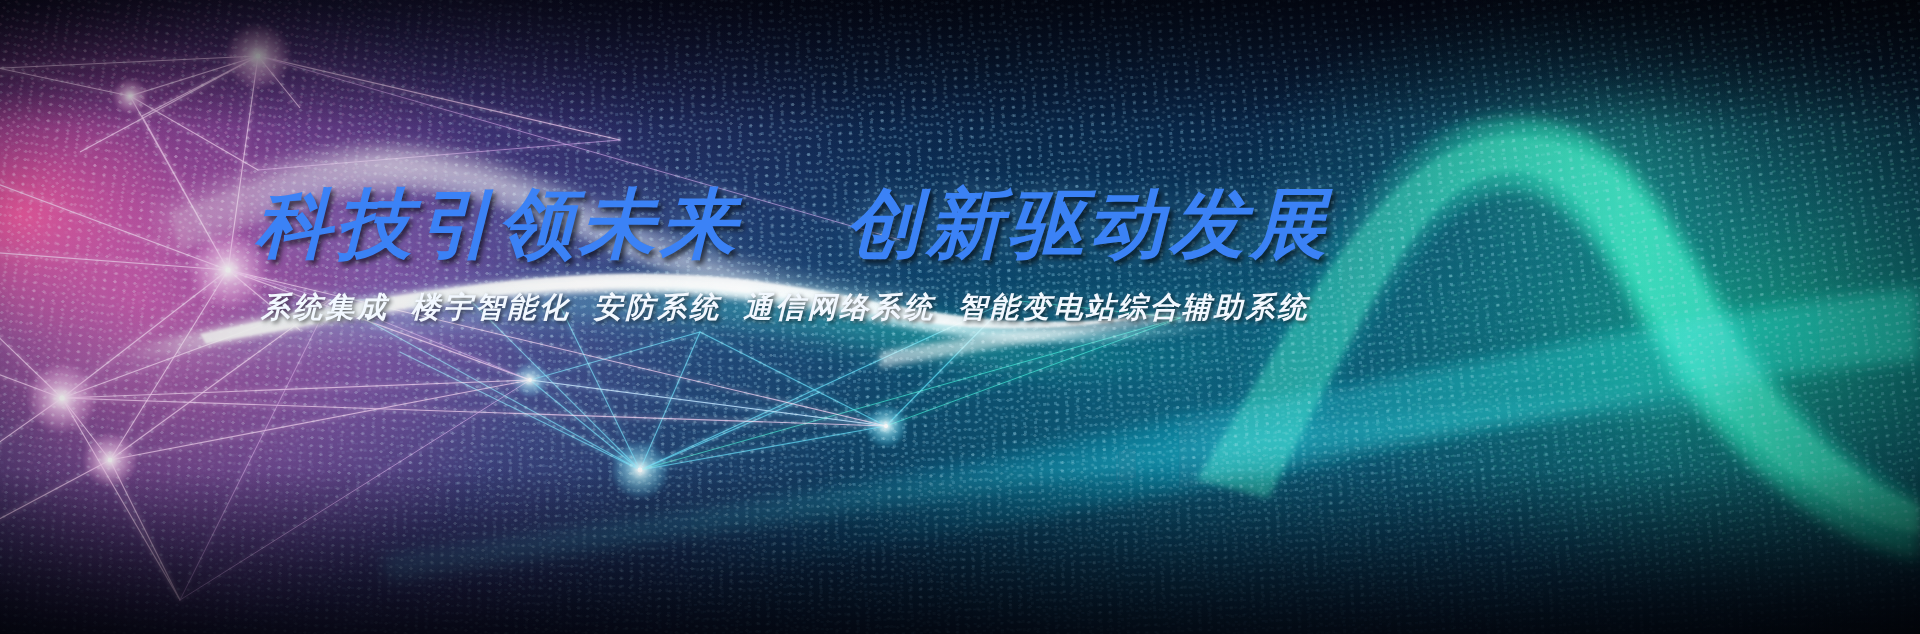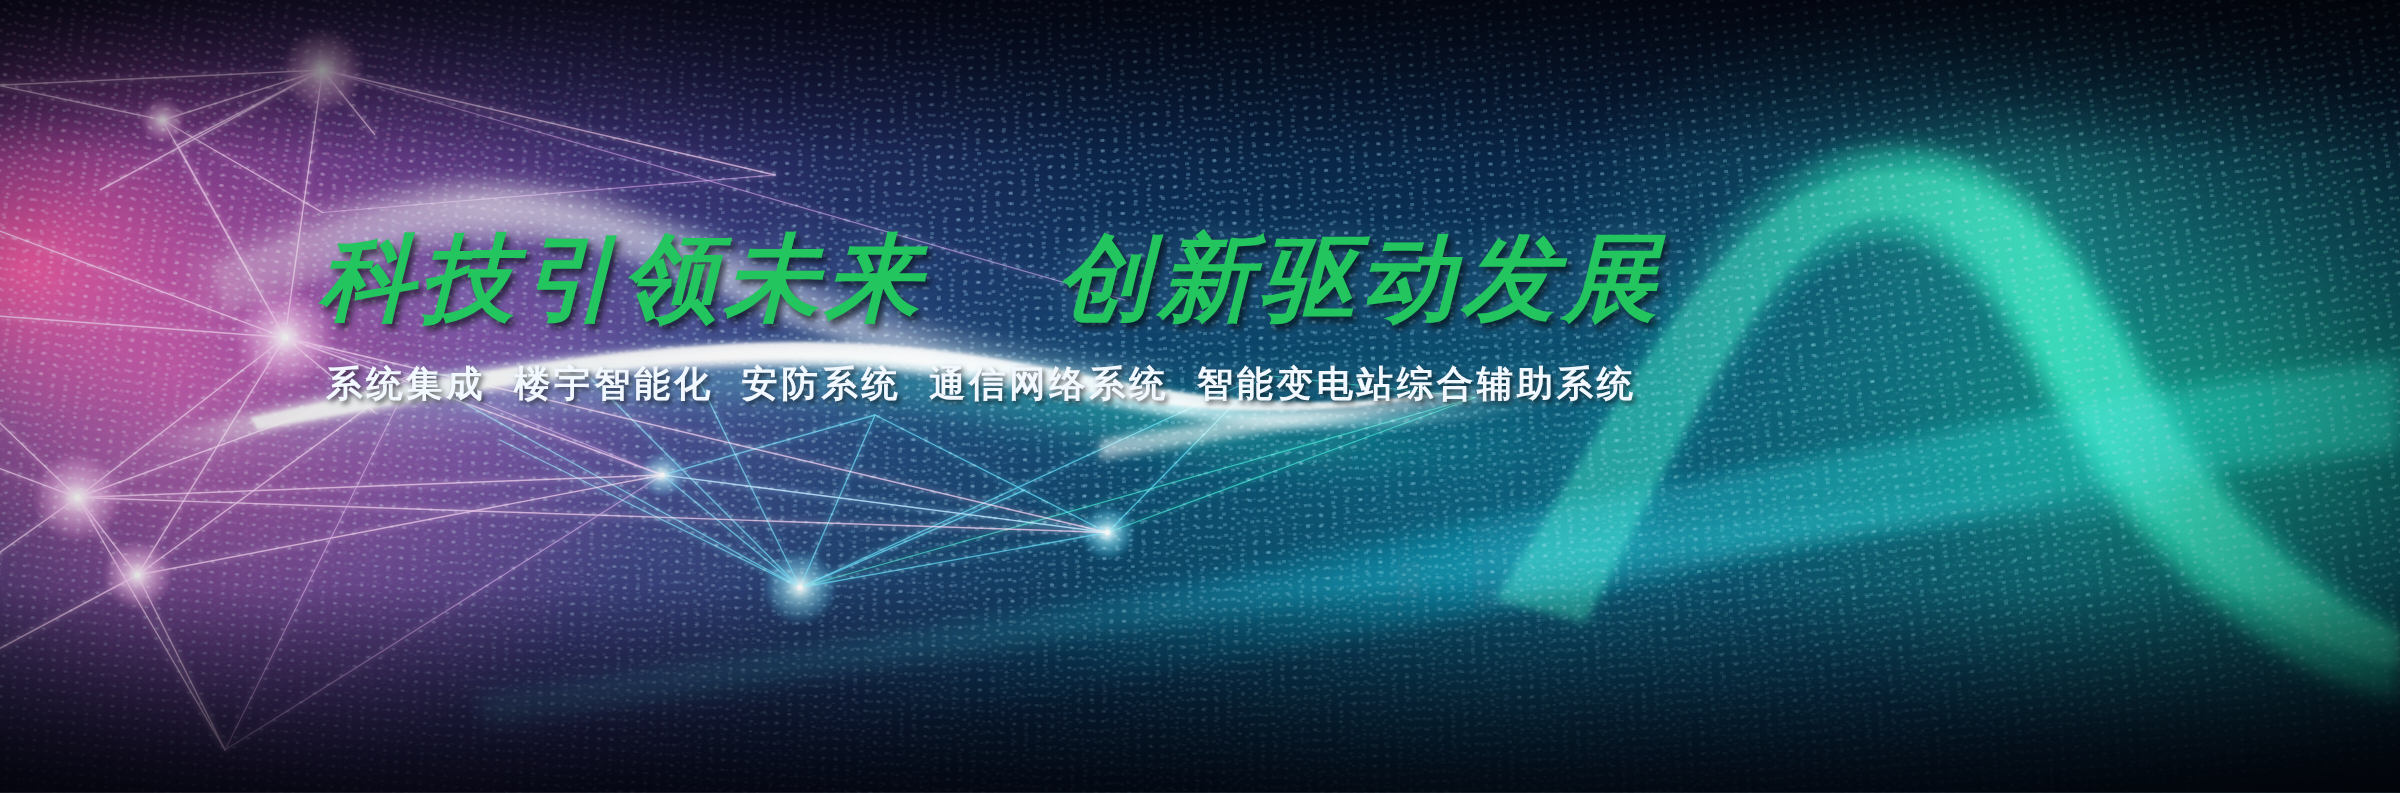--- a/index.html
+++ b/index.html
@@ -132,33 +132,34 @@
   #text-block {
     position:absolute;
     left:255px;
     top:186px;
     width:1400px;
   }
   #headline {
     font-size:76px;
     font-weight:bold;
     font-style:italic;
-    color:#22c55e;
+    color:#3b82f6;
     letter-spacing:5px;
     line-height:1.0;
     white-space:pre;
     text-shadow:
       3px 4px 5px rgba(0,0,0,0.62),
       0 0 24px rgba(150,220,255,0.30);
   }
   #subtitle {
     margin-top:26px;
     margin-left:6px;
     font-size:29px;
     font-weight:bold;
+    font-style:italic;
     color:#f2f8ff;
     letter-spacing:3px;
     white-space:pre;
     text-shadow:
       2px 2px 4px rgba(0,0,0,0.62),
       0 0 14px rgba(170,230,255,0.28);
   }
 </style>
 </head>
 <body>

